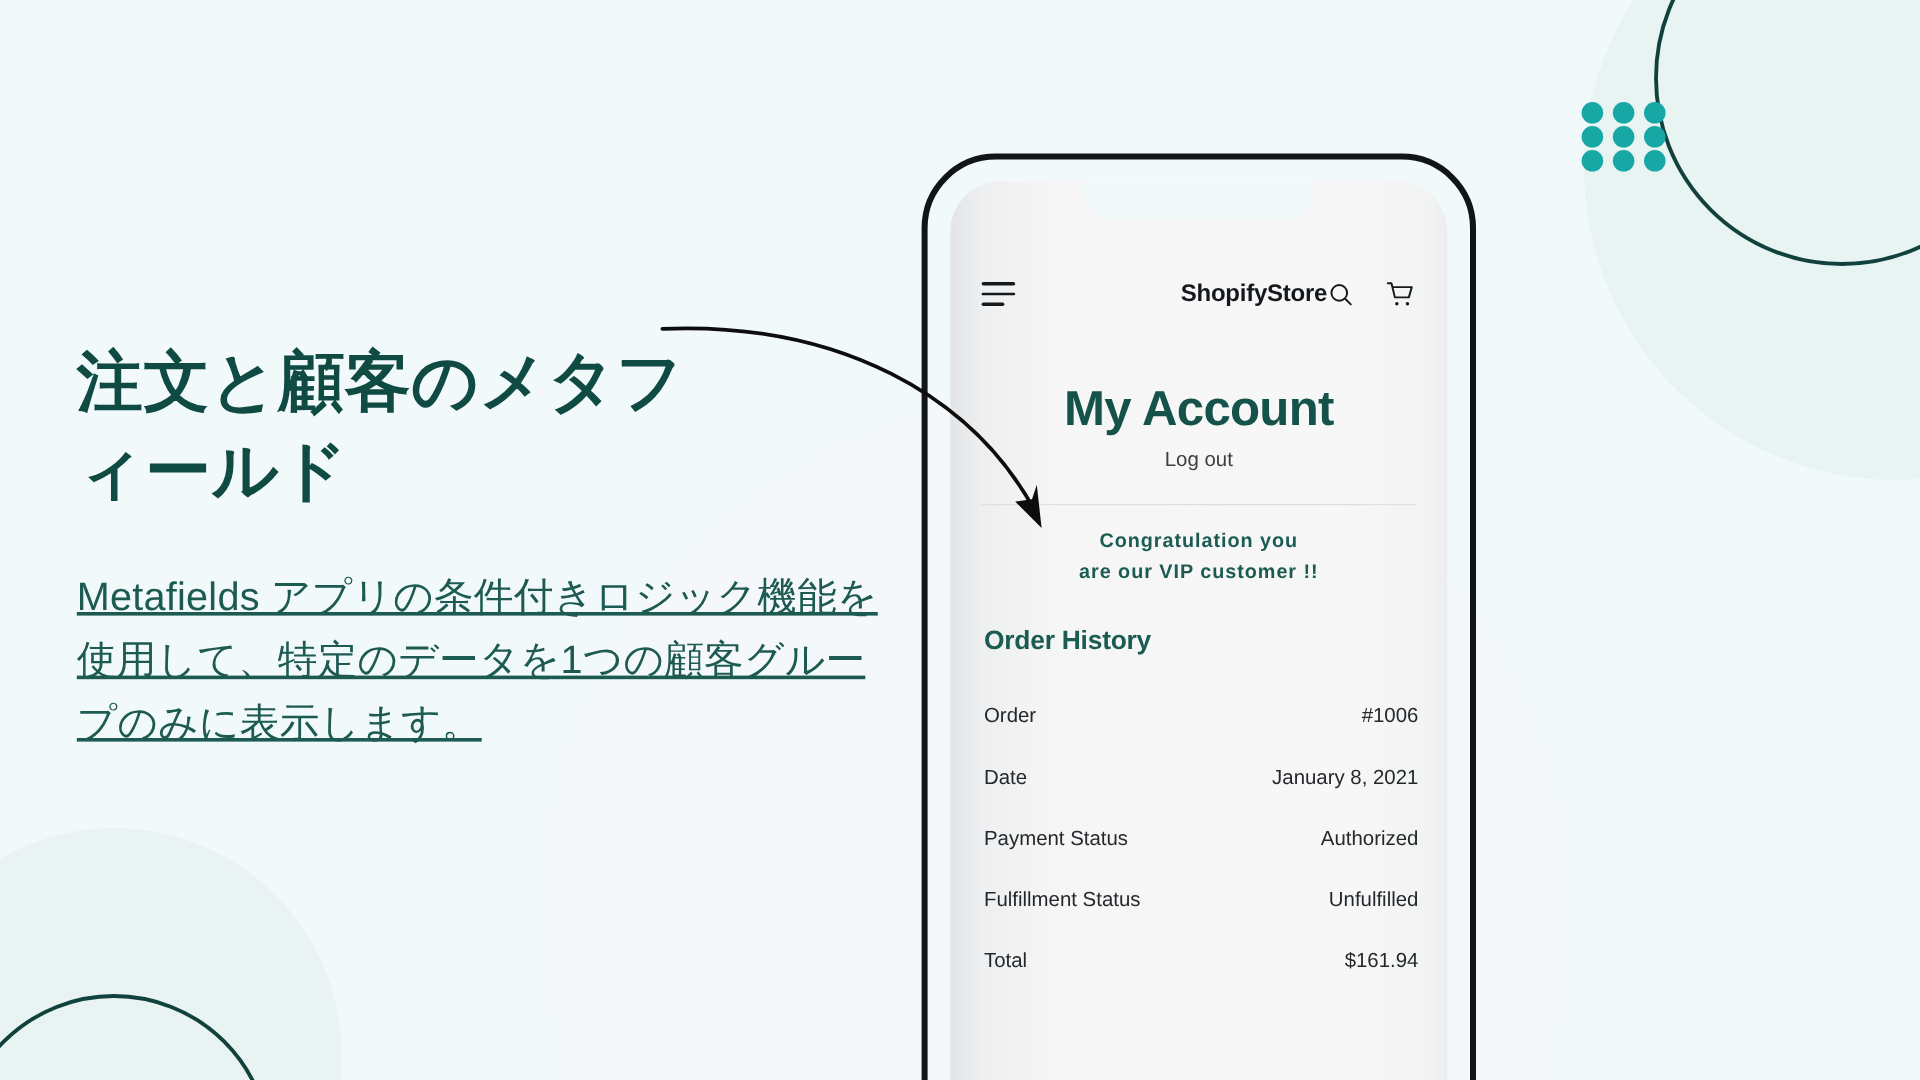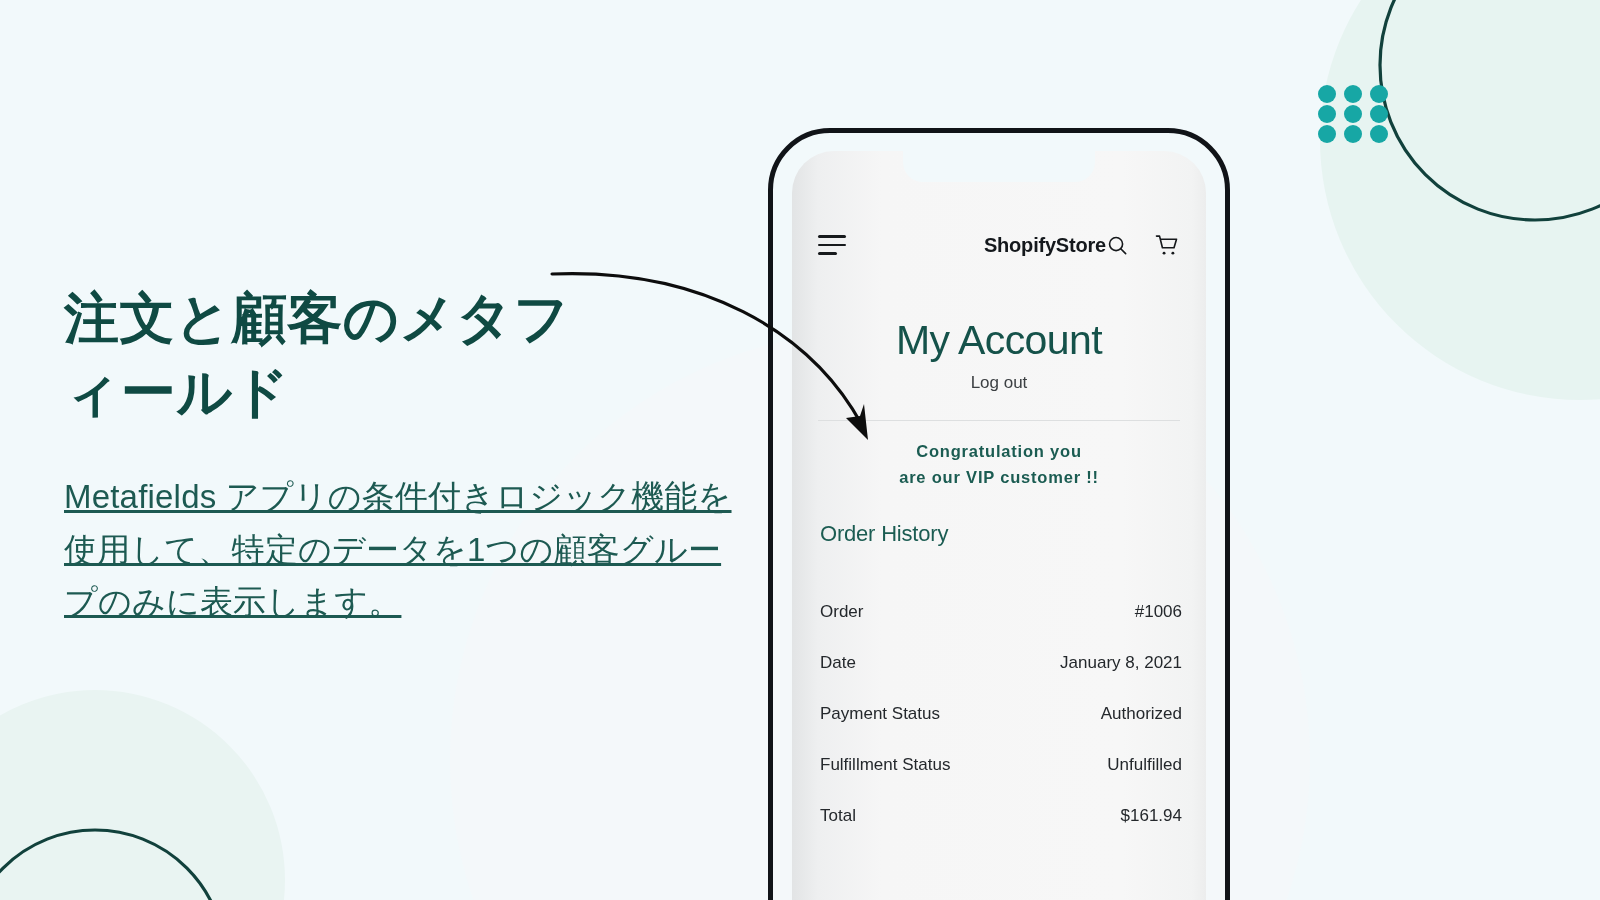--- a/index.html
+++ b/index.html
@@ -156,21 +156,21 @@
   .hdr-icons svg { display: block; }
 
   
   .account-title {
     position: absolute;
     left: 0;
     right: 0;
     top: 166px;
     text-align: center;
     font-size: 41px;
-    font-weight: 400;
+    font-weight: 700;
     color: #15524a;
     letter-spacing: -0.6px;
   }
   .logout {
     position: absolute;
     left: 0;
     right: 0;
     top: 222px;
     text-align: center;
     font-size: 17px;
@@ -198,34 +198,34 @@
     line-height: 1.55;
     letter-spacing: 0.8px;
   }
 
   
   .oh-title {
     position: absolute;
     left: 28px;
     top: 370px;
     font-size: 22px;
-    font-weight: 400;
+    font-weight: 700;
     color: #1b5c52;
     letter-spacing: -0.2px;
   }
   .order-rows {
     position: absolute;
     left: 28px;
     right: 24px;
     top: 420px;
   }
   .order-row {
     display: flex;
     justify-content: space-between;
-    align-items: flex-end;
+    align-items: center;
     padding: 0;
     height: 51px;
   }
   .order-row .k {
     font-size: 17px;
     color: #24282c;
     font-weight: 400;
   }
   .order-row .v {
     font-size: 17px;

